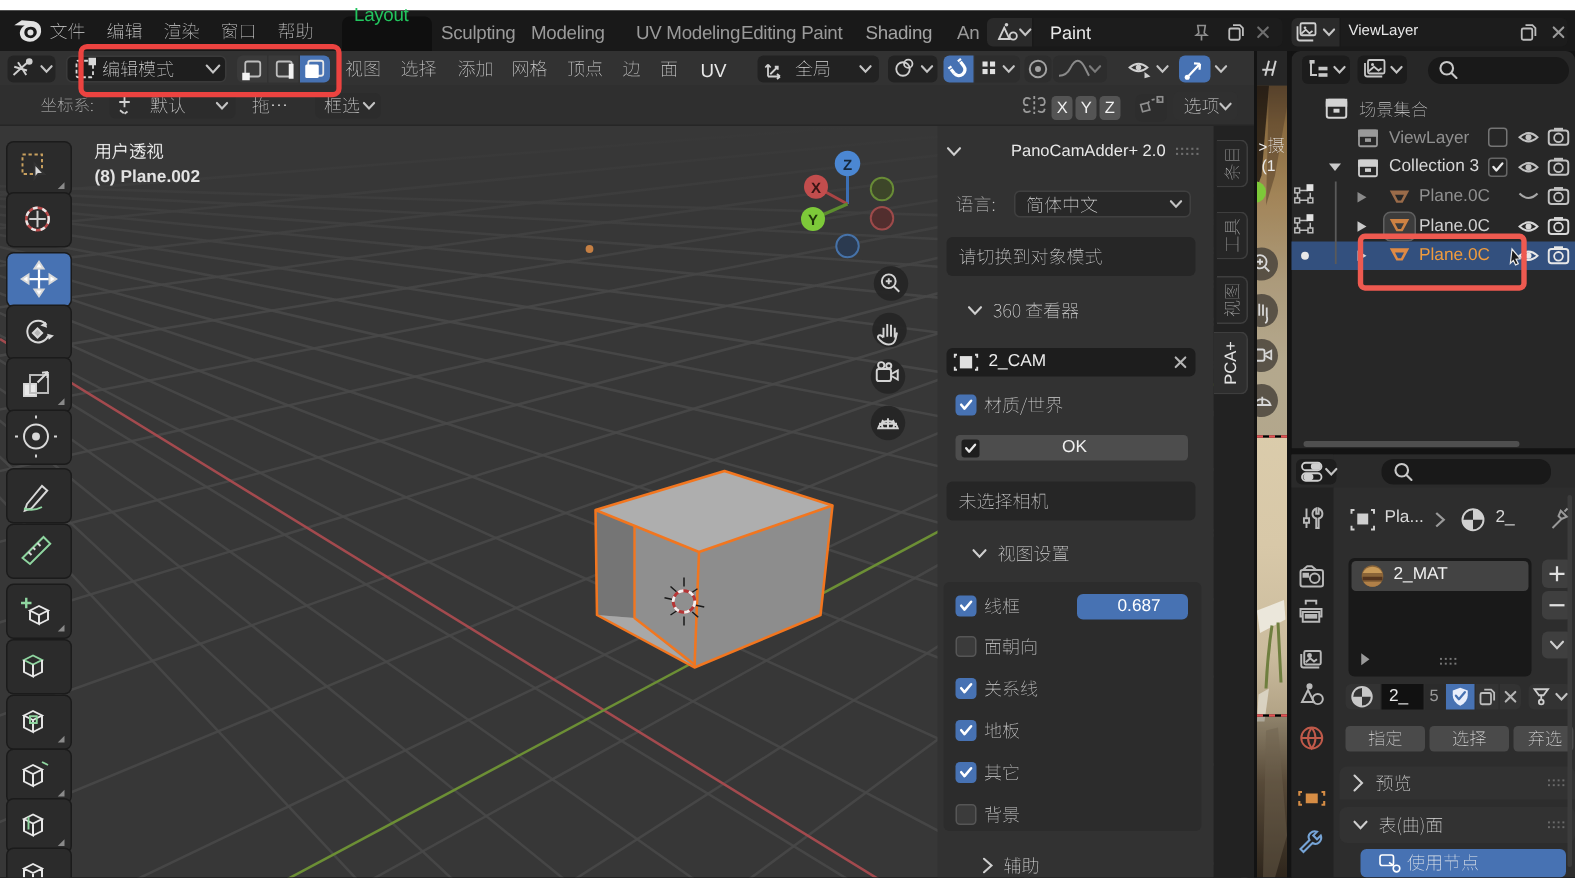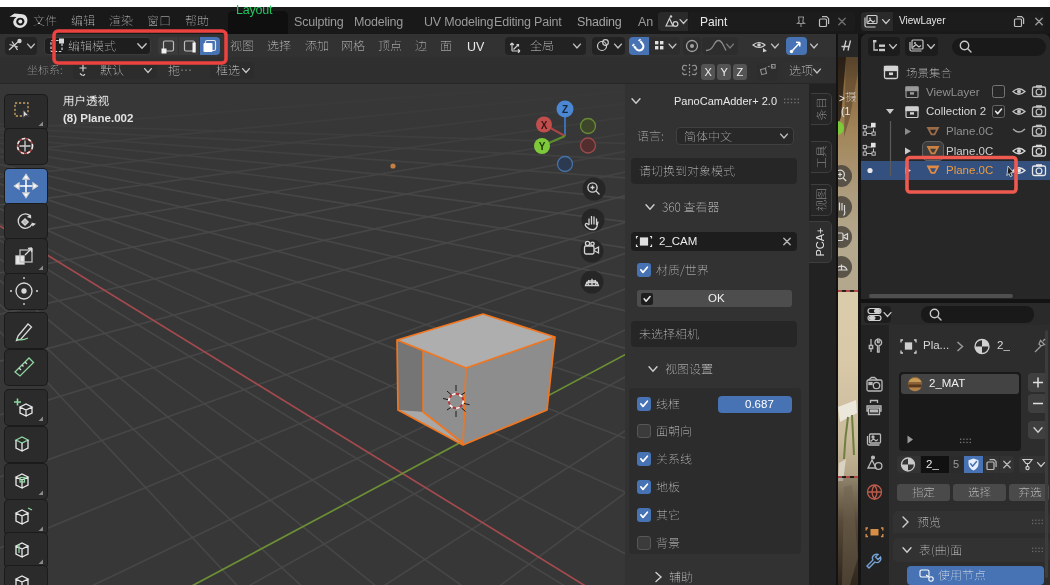--- a/index.html
+++ b/index.html
@@ -240,21 +240,21 @@
     <div style="left:811px;top:184px;width:21px;height:32px;background:#262626;border:1px solid #3e3e3e;border-left:none;border-radius:0 5px 5px 0"></div>
     <div style="left:809px;top:221px;width:23px;height:42px;background:#2e2e2e;border:1px solid #3e3e3e;border-left:none;border-radius:0 5px 5px 0"></div>
     <div style="left:821px;top:228px;width:1px;height:1px"></div>
     <div style="left:839px;top:93px;width:6px;height:10px;color:#f0f0f0;font-size:10px">&gt;</div>
     <div style="left:841px;top:105px;font-size:10.5px;color:#e8e8e8;font-weight:400;letter-spacing:0;white-space:nowrap">(1</div>
     <div style="left:868px;top:37px;width:32px;height:19px;background:#1c1c1c;border-radius:4px"></div>
     <div style="left:905px;top:37px;width:33px;height:19px;background:#1c1c1c;border-radius:4px"></div>
     <div style="left:952px;top:38px;width:94px;height:18px;background:#191919;border-radius:9px"></div>
     <div style="left:926px;top:85.5px;font-size:11.5px;color:#909090;font-weight:400;letter-spacing:0;white-space:nowrap">ViewLayer</div>
     <div style="left:992px;top:85px;width:13px;height:13px;border:1.4px solid #757575;border-radius:2.5px"></div>
-    <div style="left:926px;top:105px;font-size:11.5px;color:#d8d8d8;font-weight:400;letter-spacing:0;white-space:nowrap">Collection 2</div>
+    <div style="left:926px;top:105px;font-size:11.5px;color:#d8d8d8;font-weight:400;letter-spacing:0;white-space:nowrap">Collection 3</div>
     <div style="left:992px;top:105px;width:13px;height:13px;background:#252525;border:1px solid #666;border-radius:2.5px"></div>
     <div style="left:946px;top:125px;font-size:11.5px;color:#8f8f8f;font-weight:400;letter-spacing:0;white-space:nowrap">Plane.0C</div>
     <div style="left:922px;top:141px;width:22px;height:20px;background:#3c3c3c;border:1px solid #606060;border-radius:5px"></div>
     <div style="left:946px;top:144.5px;font-size:11.5px;color:#d0d0d0;font-weight:400;letter-spacing:0;white-space:nowrap">Plane.0C</div>
     <div style="left:861px;top:161px;width:189px;height:19px;background:#33507e"></div>
     <div style="left:946px;top:164px;font-size:11.5px;color:#ef9b3d;font-weight:400;letter-spacing:0;white-space:nowrap">Plane.0C</div>
     <div style="left:869px;top:294px;width:144px;height:4px;background:#4f4f4f;border-radius:2px"></div>
     <div style="left:861px;top:303px;width:28px;height:282px;background:#222222"></div>
     <div style="left:889px;top:303px;width:161px;height:22px;background:#2a2a2a"></div>
     <div style="left:861px;top:303px;width:28px;height:22px;background:#2a2a2a"></div>

